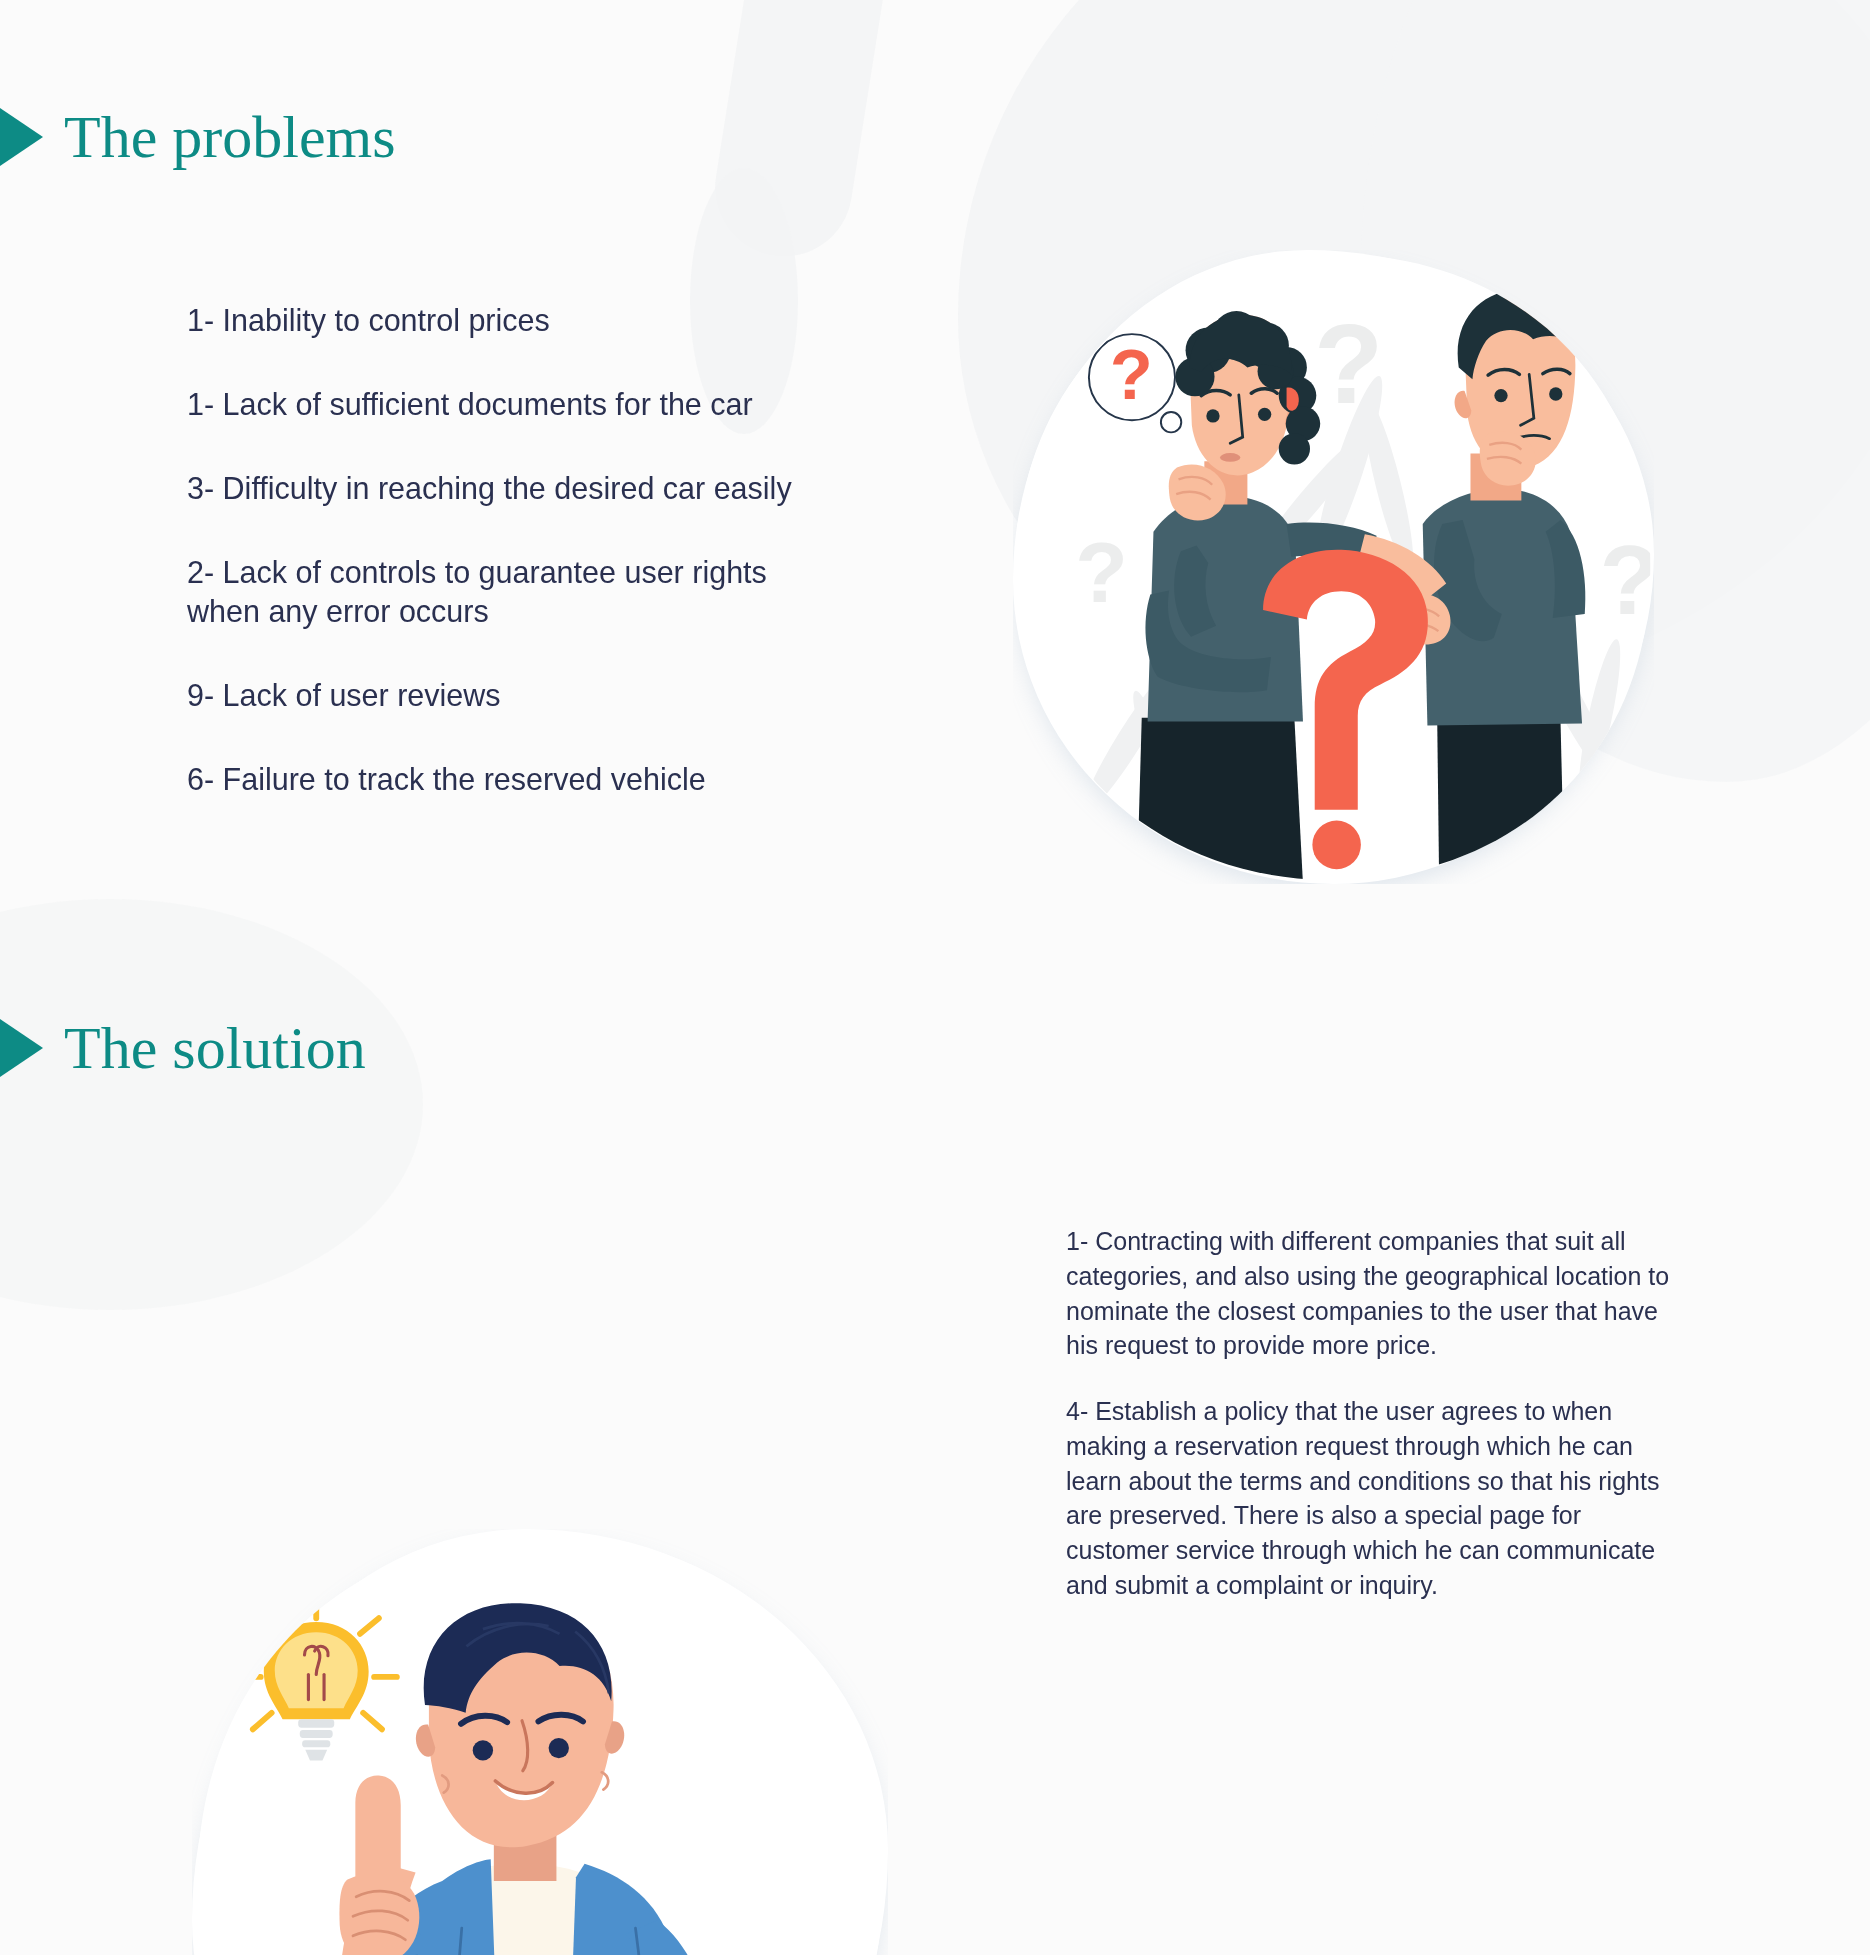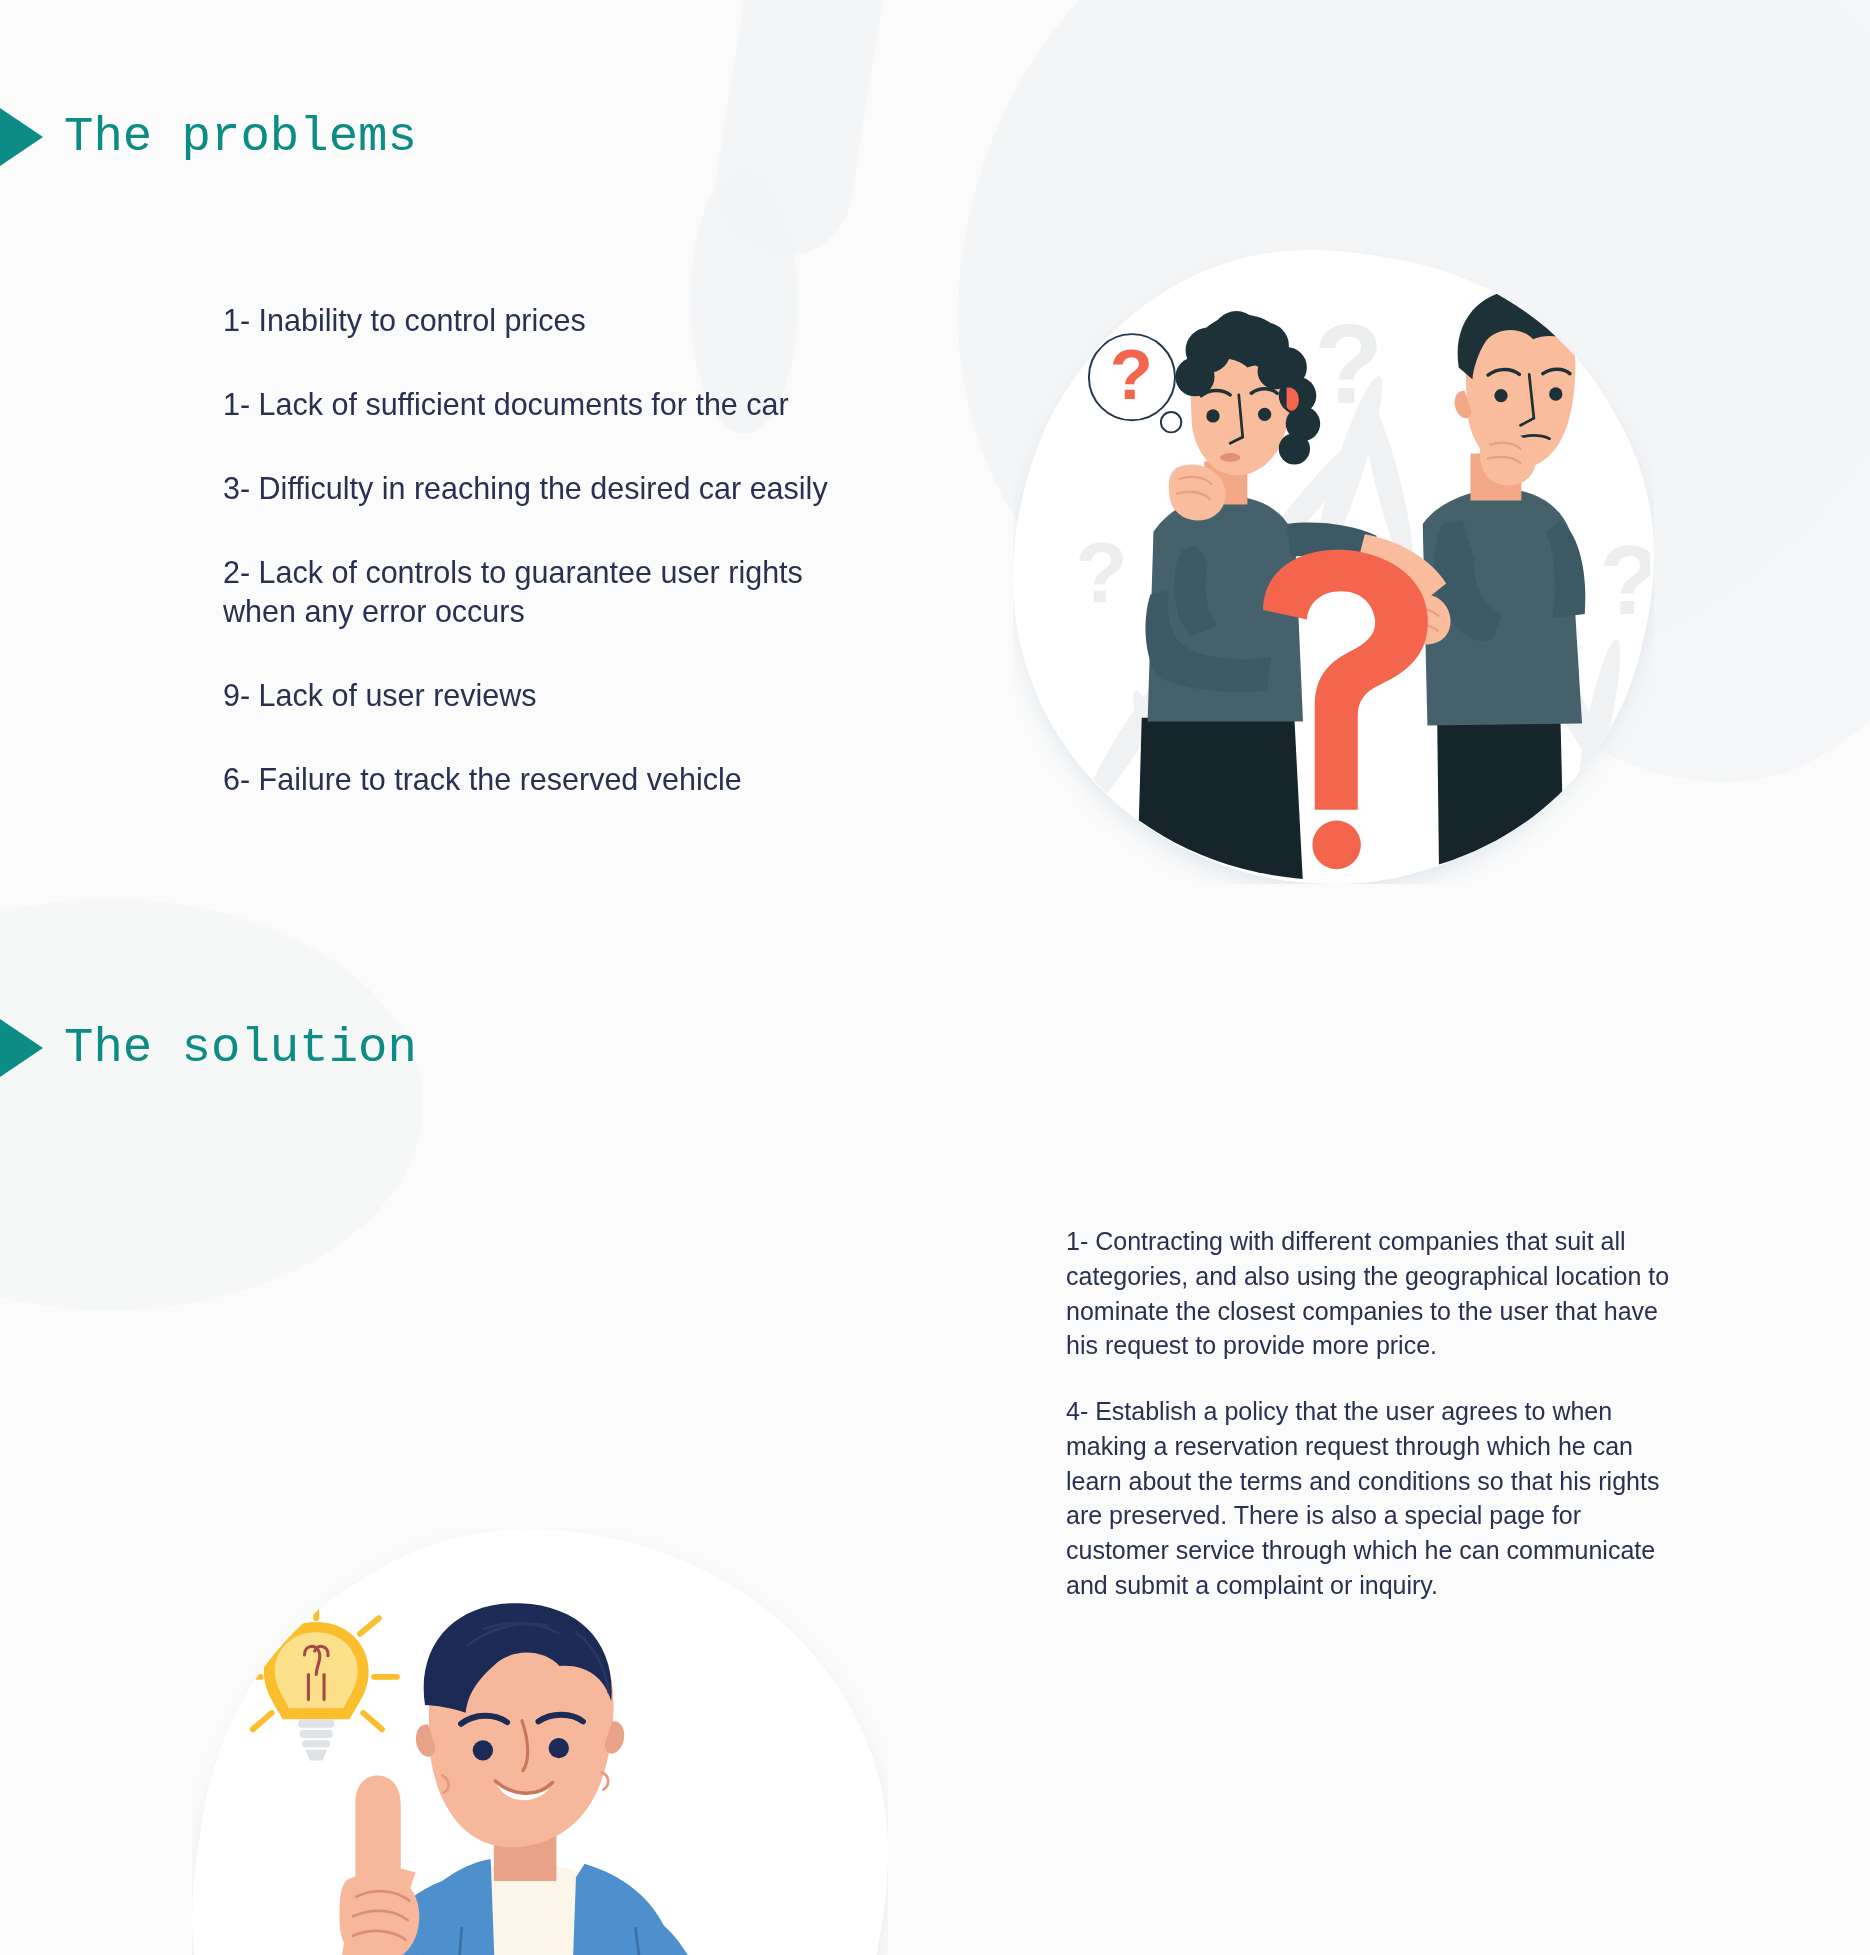--- a/index.html
+++ b/index.html
@@ -75,22 +75,22 @@
   }
   .arrow-marker {
     width: 0; height: 0;
     border-top: 39px solid transparent;
     border-bottom: 39px solid transparent;
     border-left: 58px solid var(--teal);
     margin-left: -15px;
     flex: 0 0 auto;
   }
   .heading-text {
-    font-family: Liberation Mono, monospace;
-    font-size: 49px;
+    font-family: Liberation Serif, serif;
+    font-size: 60px;
     line-height: 1;
     color: var(--teal);
     letter-spacing: 0px;
     white-space: nowrap;
     text-align: right;
   }
 
   #heading-problems { top: 98px; left: 0; }
   #heading-solution { top: 1009px; left: 0; }
 
@@ -100,21 +100,20 @@
     top: 301px;
     left: 187px;
     width: 641px;
   }
   .prob-item {
     font-size: 30.5px;
     line-height: 1.25;
     color: #2a3050;
     margin-bottom: 46px;
     font-weight: 400;
-    margin-left: 36px;
   }
   .prob-item:last-child { margin-bottom: 0; }
 
   .sol-list {
     position: absolute;
     top: 1224px;
     left: 1066px;
     width: 618px;
   }
   .sol-item {

